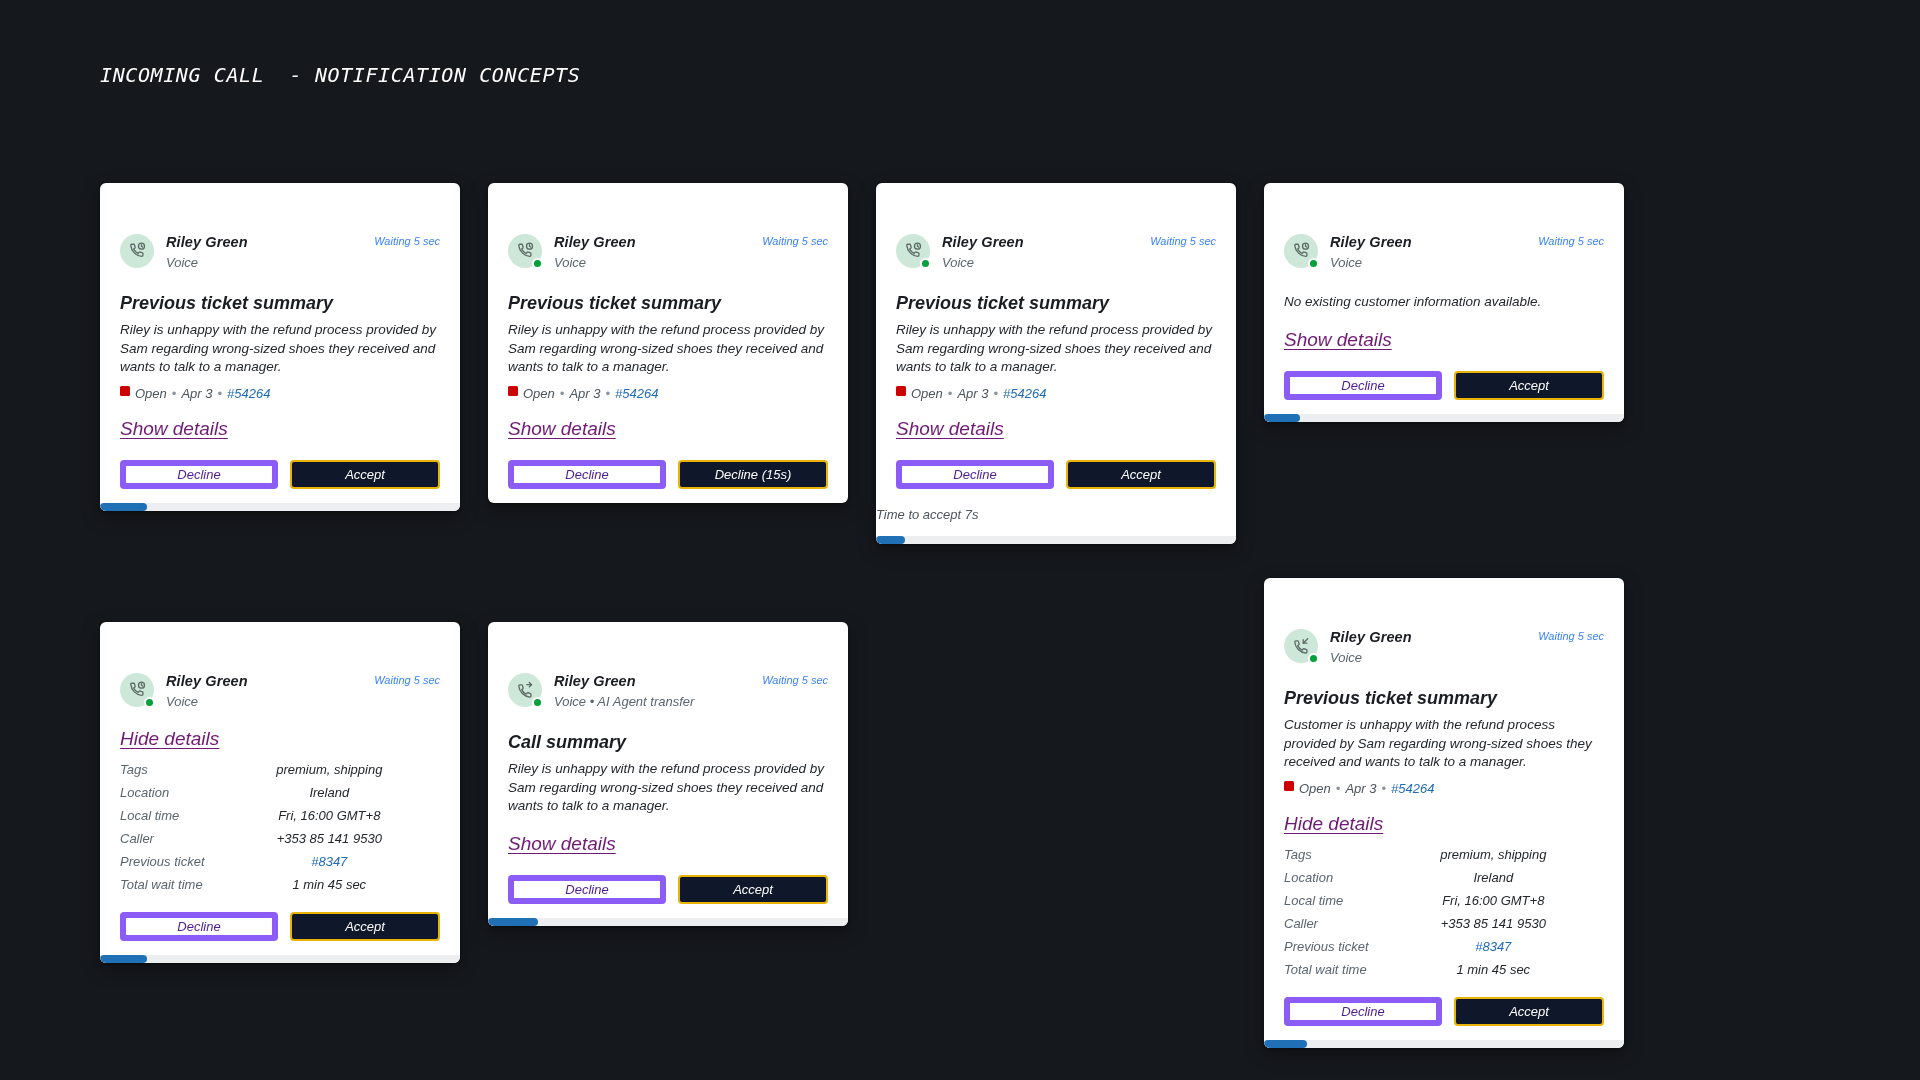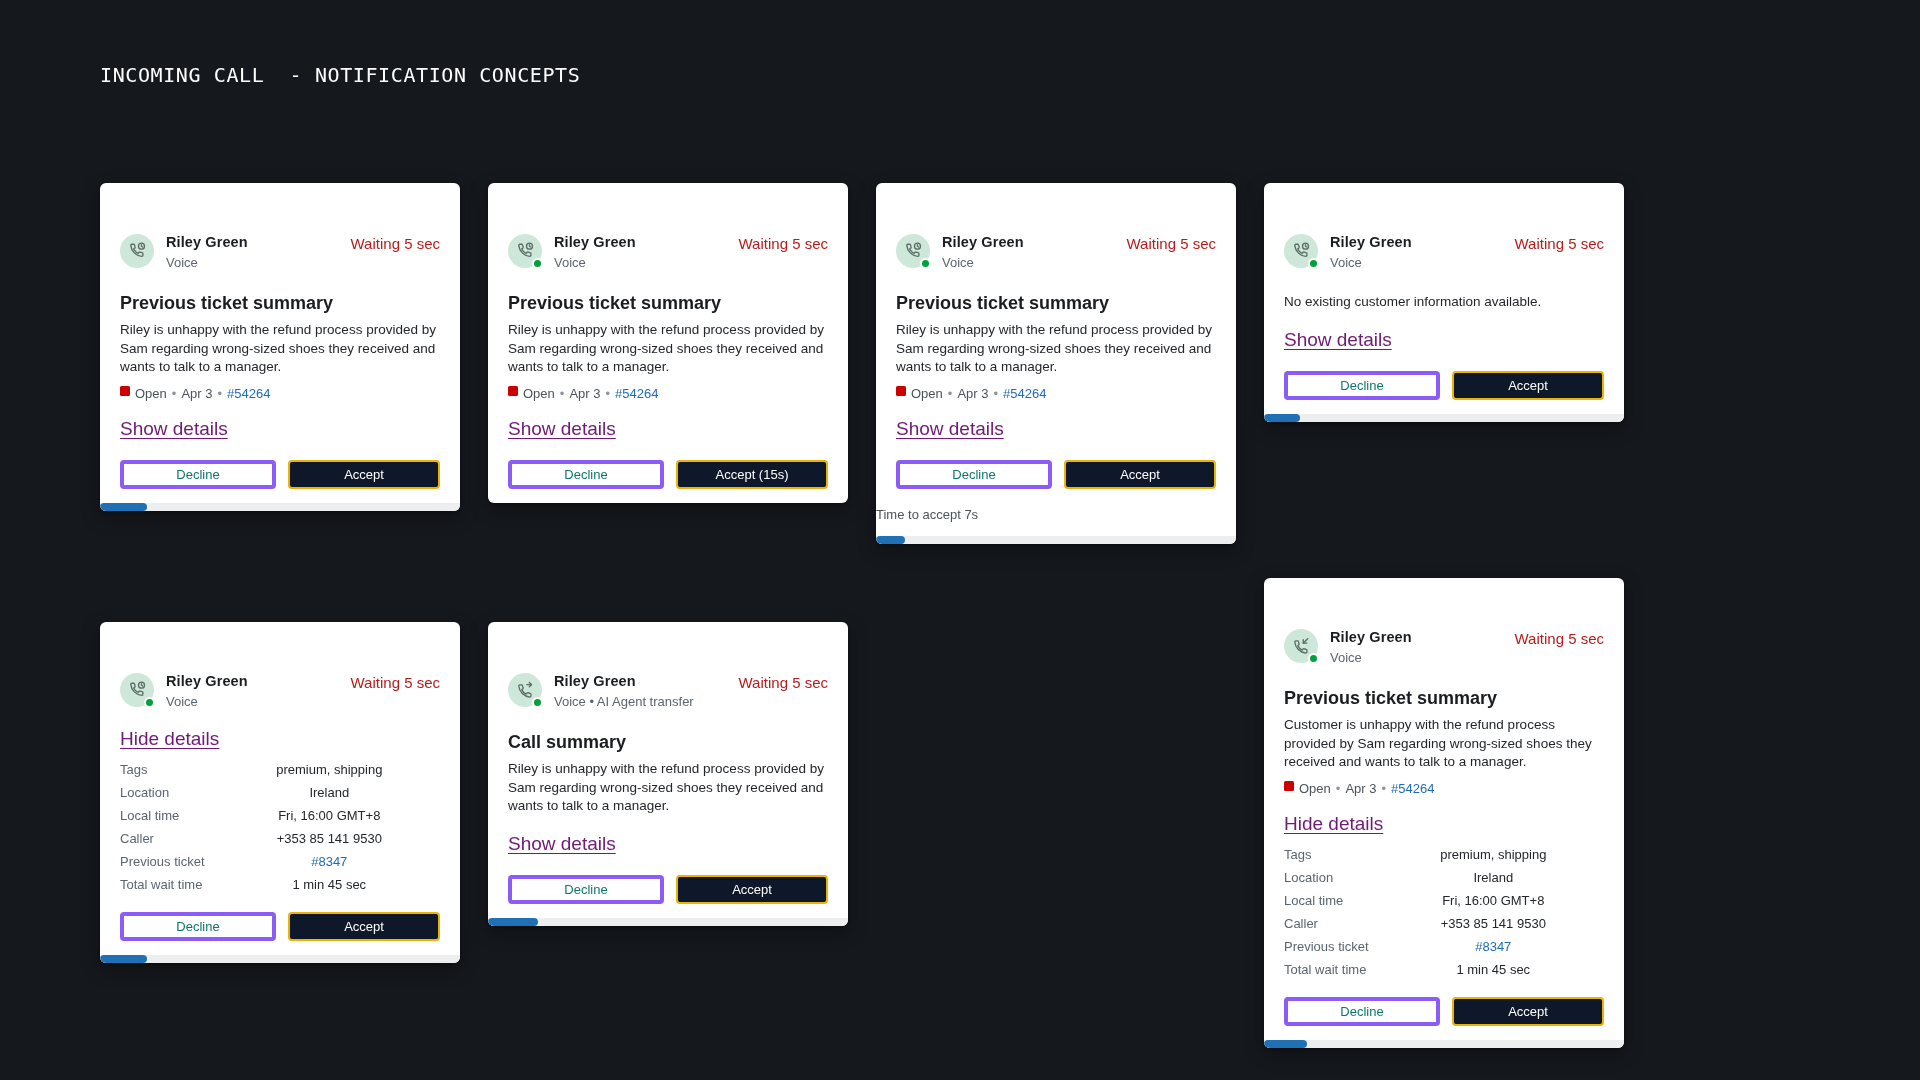--- a/index.html
+++ b/index.html
@@ -2,21 +2,21 @@
 <html><head>
 <meta charset="utf-8">
 <style>
   * { box-sizing: border-box; margin: 0; padding: 0; }
   html, body {
     width: 1920px; height: 1080px;
     background: #15181d;
     font-family: "Liberation Sans", sans-serif;
     overflow: hidden;
   }
-  .stage { position: relative; width: 1920px; height: 868px; }
+  .stage { position: relative; width: 1920px; height: 868px; font-style: italic; }
 
   .page-title {
     position: absolute;
     left: 100px; top: 63px;
     color: #ffffff;
     font-size: 20px;
     letter-spacing: 0.6px;
     font-weight: 400;
     font-family: "DejaVu Sans Mono", "Liberation Mono", monospace;
     white-space: pre;
@@ -55,21 +55,21 @@
   }
   .id-block { flex: 1 1 auto; min-width: 0; padding-top: 0px; }
   .caller-name {
     font-size: 14.5px; font-weight: 700; color: #1a1d21;
     line-height: 18px; letter-spacing: .1px;
   }
   .channel {
     font-size: 13px; color: #5a6570; line-height: 18px; margin-top: 3px;
   }
   .waiting {
-    font-size: 15px; color: #b91c1c; white-space: nowrap; padding-top: 2px; text-align: right;
+    font-size: 11px; color: #3b82f6; white-space: nowrap; padding-top: 2px; text-align: right;
   }
 
   
   .summary-title {
     font-size: 18px; font-weight: 700; color: #1a1d21;
     margin-top: 21px;
   }
   .summary-text {
     font-size: 13.5px; color: #23272c; line-height: 18.5px; margin-top: 7px;
   }
@@ -113,21 +113,21 @@
     padding: 0 20px;
   }
   .btn {
     flex: 1 1 0; height: 29px;
     border-radius: 4px;
     font-size: 13px;
     display: flex; align-items: center; justify-content: center;
     cursor: pointer; user-select: none;
     font-family: "Liberation Sans", sans-serif;
   }
-  .btn-decline { background: #ffffff; border: 4px solid #8b5cf6; color: #0f766e; }
+  .btn-decline { background: #ffffff; border: 6px solid #8b5cf6; color: #4c1d95; }
   .btn-accept  { background: #0f172a; border: 2px solid #eab308; color: #ffffff; }
 
   .timer-note {
     text-align: left;
     font-size: 13px; color: #4b535c;
     margin-top: 18px;
   }
 
   
   .progress {
@@ -225,21 +225,21 @@
         <span>Apr 3</span>
         <span class="sep">•</span>
         <span class="tid">#54264</span>
       </div>
 
       <span class="toggle-link">Show details</span>
     </div>
 
     <div class="actions">
       <div class="btn btn-decline">Decline</div>
-      <div class="btn btn-accept">Accept (15s)</div>
+      <div class="btn btn-accept">Decline (15s)</div>
     </div>
 
     <div class="pad-bottom"></div>
   </div>
 
   <div class="card" style="left:876px; top:183px; width:360px;">
     <div class="card-body">
       <div class="card-head">
         <div class="avatar-wrap">
           <div class="avatar">

